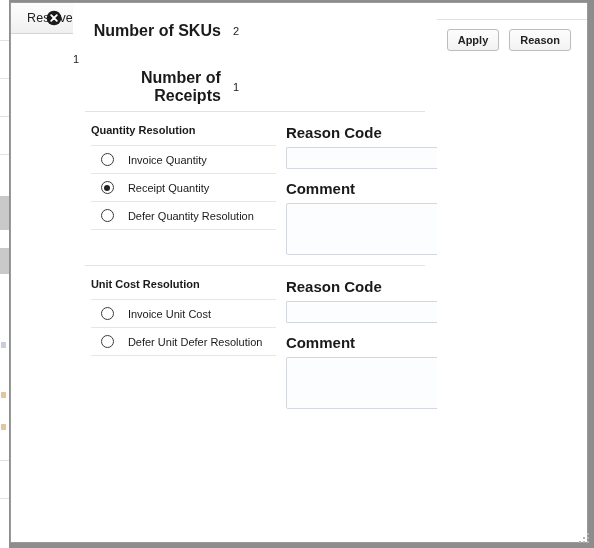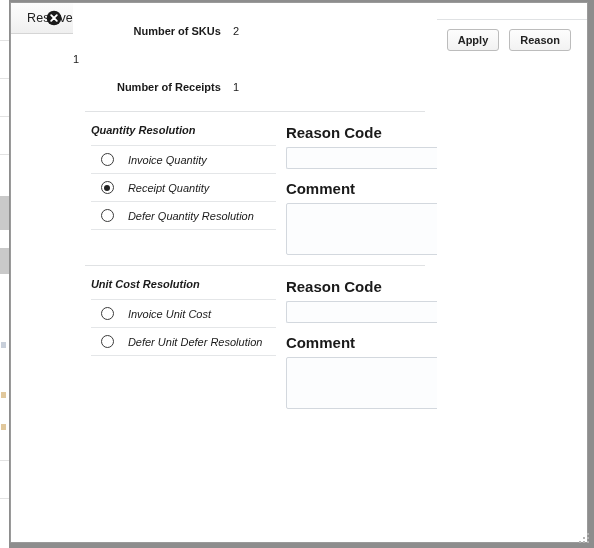--- a/index.html
+++ b/index.html
@@ -109,21 +109,21 @@
   }
   .summary-row {
     display: flex;
     align-items: center;
     height: 28px;
   }
   .summary-label {
     width: 160px;
     text-align: right;
     font-weight: bold;
-    font-size: 11px;
+    font-size: 16px;
     color: #1a1a1a;
     padding-right: 12px;
     box-sizing: border-box;
   }
   .summary-value {
     font-size: 11px;
     color: #1a1a1a;
   }
 
   .hr {
@@ -134,21 +134,20 @@
 
   
   .section {
     display: flex;
     padding: 12px 0 10px 0;
   }
   .col-left {
     width: 212px;
     padding-left: 18px;
     box-sizing: border-box;
-    font-style: italic;
   }
   .col-right {
     flex: 1 1 auto;
     padding-left: 10px;
     padding-right: 18px;
     box-sizing: border-box;
   }
   .section-title {
     font-weight: bold;
     font-size: 11px;

